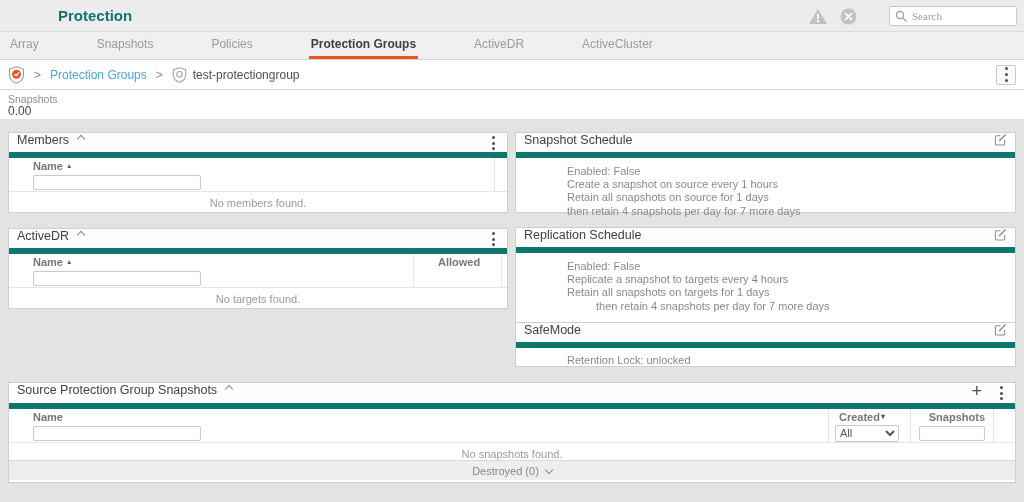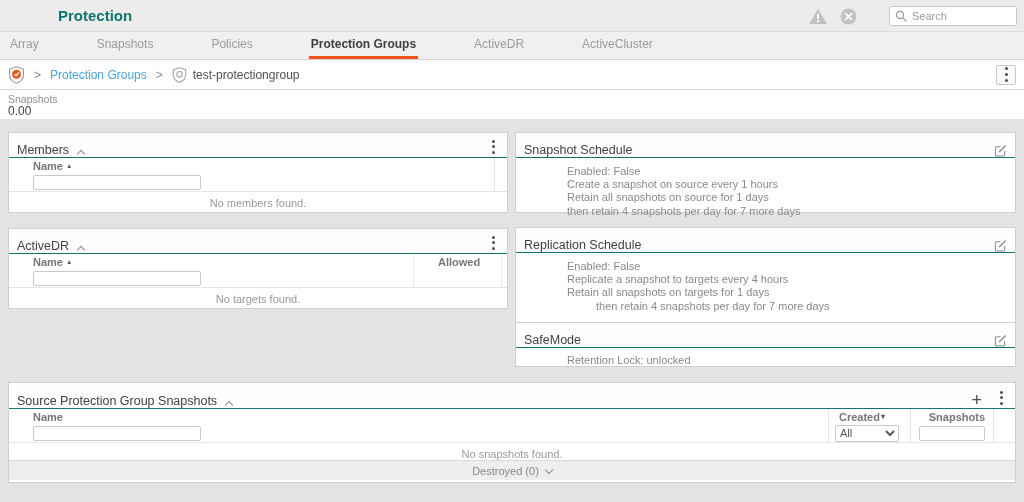--- a/index.html
+++ b/index.html
@@ -7,21 +7,21 @@
   body { font-family:"Liberation Sans", sans-serif; background:#e3e3e3; position:relative; overflow:hidden; color:#444; }
 
   
   .topbar { position:absolute; top:0; left:0; width:1024px; height:32px; background:#ececec; border-bottom:1px solid #dcdcdc; }
   .topbar h1 { position:absolute; left:14px; top:0; line-height:31px; font-size:15px; font-weight:bold; color:#0f766e;margin-left:44px; }
   .topbar-right { position:absolute; right:7px; top:0; height:32px; display:flex; align-items:center; }
   .icon-btn { display:flex; align-items:center; justify-content:center; cursor:pointer; }
   .warn-btn { margin-right:12px; }
   .close-btn { margin-right:32px; }
   .searchbox { width:128px; height:20px; background:#fff; border:1px solid #c9c9c9; border-radius:2px; display:flex; align-items:center; padding:0 5px; }
-  .searchbox input { border:none; outline:none; width:100%; font-size:11px; color:#555; margin-left:5px; font-family:Liberation Sans, sans-serif; background:transparent; }
+  .searchbox input { border:none; outline:none; width:100%; font-size:11px; color:#555; margin-left:5px; font-family:Liberation Serif, serif; background:transparent; }
   .searchbox input::placeholder { color:#9a9a9a; }
 
   
   .tabs { position:absolute; top:32px; left:0; width:1024px; height:28px; background:#f0f0f0; border-bottom:1px solid #d4d4d4; display:flex; padding-left:8px;gap:32px; }
   .tab { font-size:12px; color:#9b9b9b; display:flex; align-items:center; padding:0 2px; margin-right:22px; border-bottom:3px solid transparent; cursor:pointer; }
   .tab.active { color:#3f3f3f; font-weight:bold; border-bottom-color:#f0541e; }
 
   
   .crumbbar { position:absolute; top:60px; left:0; width:1024px; height:30px; background:#fff; border-bottom:1px solid #d9d9d9; display:flex; align-items:center; padding:0 8px; }
   .crumb-sep { color:#8a8a8a; font-size:12px; margin:0 9px; }
@@ -30,21 +30,21 @@
   .crumb-kebab { margin-left:auto; width:20px; height:20px; border:1px solid #c9c9c9; border-radius:2px; background:#fafafa; display:flex; align-items:center; justify-content:center; cursor:pointer; }
 
   
   .statsbar { position:absolute; top:90px; left:0; width:1024px; height:29px; background:#fff; padding:3px 0 0 8px; }
   .stat-label { font-size:10.5px; color:#8e8e8e; line-height:12px; }
   .stat-value { font-size:12px; color:#454545; line-height:13px; }
 
   
   .content { position:absolute; top:119px; left:0; width:1024px; height:383px; background:#e3e3e3; }
   .panel { position:absolute; background:#fff; border:1px solid #cfcfcf; }
-  .panel-header { height:25px; border-bottom:1px solid #0f766e; background:#fdfdfd; display:flex; align-items:flex-end; padding:0 8px; font-size:12.5px; color:#424242; }
+  .panel-header { height:25px; border-bottom:6px solid #0f766e; background:#fdfdfd; display:flex; align-items:flex-start; padding:0 8px; font-size:12.5px; color:#424242; }
   .chev { display:inline-block; width:6px; height:6px; }
   .chev.up { border-top:1.5px solid #8a8a8a; border-left:1.5px solid #8a8a8a; transform:rotate(45deg); margin-left:9px; margin-top:3px; cursor:pointer; }
   .chev.down { border-bottom:1.5px solid #8a8a8a; border-right:1.5px solid #8a8a8a; transform:rotate(45deg); margin-left:7px; margin-bottom:2px; cursor:pointer; }
   .kebab { margin-left:auto; display:flex; flex-direction:column; align-items:center; cursor:pointer; padding:2px 4px; }
   .kebab i { width:3px; height:3px; border-radius:50%; background:#4d4d4d; display:block; margin:1.3px 0; }
   .kebab.inline { margin-left:0; }
   .edit-btn { margin-left:auto; cursor:pointer; display:flex; }
   .plus-btn { margin-left:auto; font-size:18px; color:#4d4d4d; font-weight:normal; line-height:16px; cursor:pointer; margin-right:14px; }
 
   .tbl-row { display:flex; }

